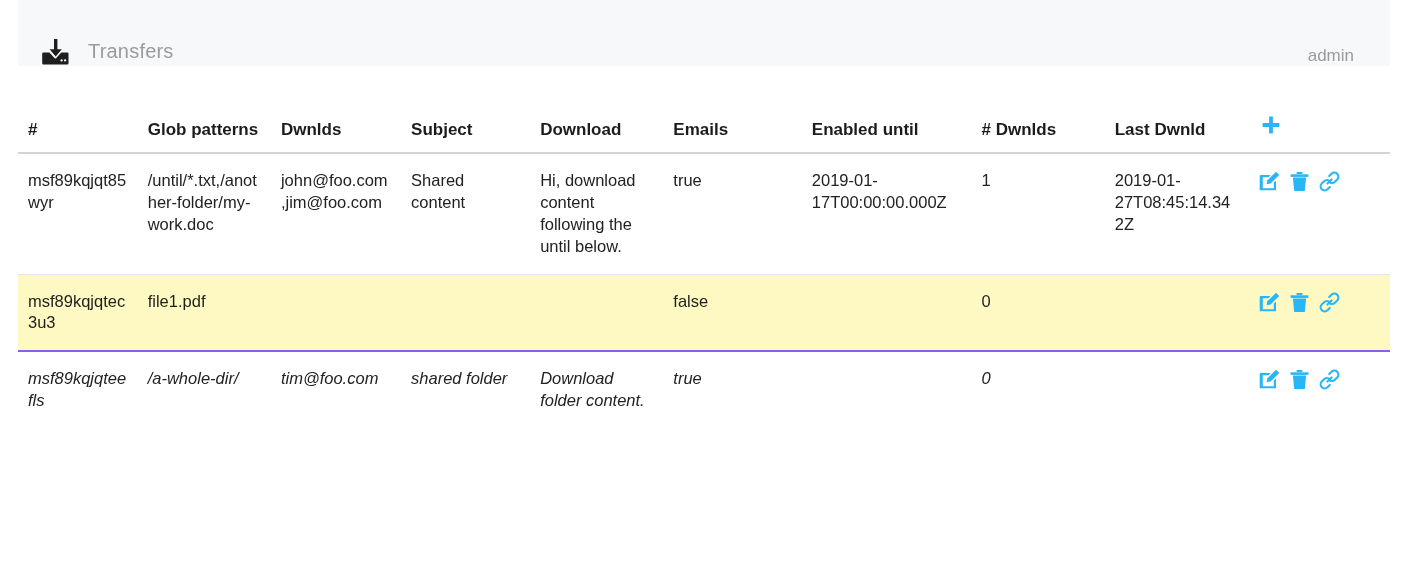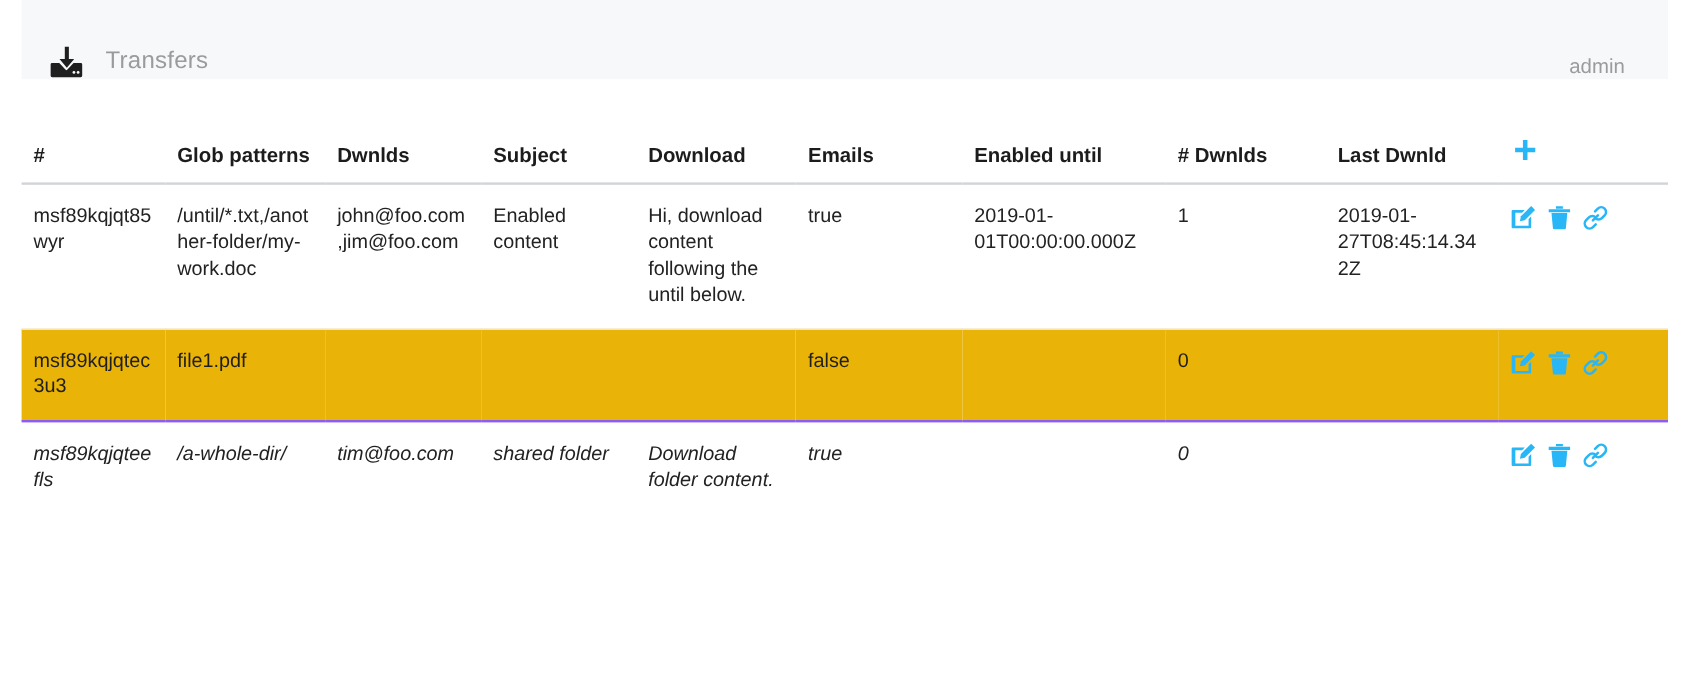--- a/index.html
+++ b/index.html
@@ -88,21 +88,21 @@
     overflow-wrap: break-word;
   }
   table.grid tbody tr:first-child td {
     border-top: none;
   }
   
   td.num, th.num { text-align: right; }
 
   
   tr.row-highlight td {
-    background: #eab308;
+    background: #fef9c3;
     color: #1f1f1f;
   }
   tr.row-highlight + tr td {
     border-top: 2px solid #8b5cf6;
     font-style: italic;
   }
 
   
   col.c-id       { width: 115px; }
   col.c-glob     { width: 128px; }
@@ -192,24 +192,24 @@
             </svg>
           </span>
         </th>
       </tr>
     </thead>
     <tbody id="table-body">
         <tr>
           <td>msf89kqjqt85wyr</td>
           <td>/until/*.txt,/another-folder/my-work.doc</td>
           <td>john@foo.com,jim@foo.com</td>
-          <td>Enabled content</td>
+          <td>Shared content</td>
           <td>Hi, download content following the until below.</td>
           <td>true</td>
-          <td>2019-01-01T00:00:00.000Z</td>
+          <td>2019-01-17T00:00:00.000Z</td>
           <td class="num">1</td>
           <td>2019-01-27T08:45:14.342Z</td>
           <td>
             <div class="actions">
               <span class="icon-btn">
                 <svg viewBox="0 0 21 21" width="21" height="21" aria-hidden="true">
                   <path d="M1.6 4.0 h10.0 l-2.2 2.2 H3.8 v11.0 h11.0 v-5.6 l2.2 -2.2 v9.0 a0.9 0.9 0 0 1 -0.9 0.9 H1.6 a0.9 0.9 0 0 1 -0.9 -0.9 V4.9 a0.9 0.9 0 0 1 0.9 -0.9 Z" fill="#29b6f6"></path>
                   <path d="M17.0 0.7 l3.2 3.2 -8.6 8.6 -4.0 0.8 0.8 -4.0 Z" fill="#29b6f6"></path>
                 </svg>
               </span>

